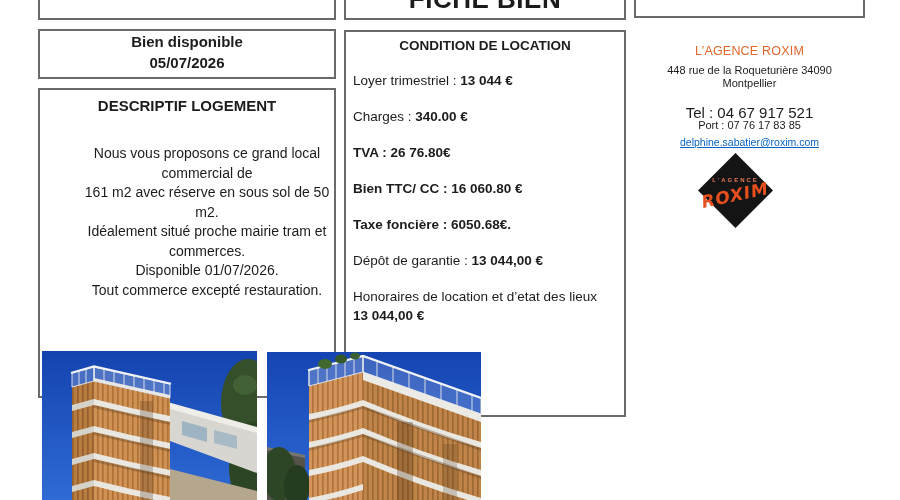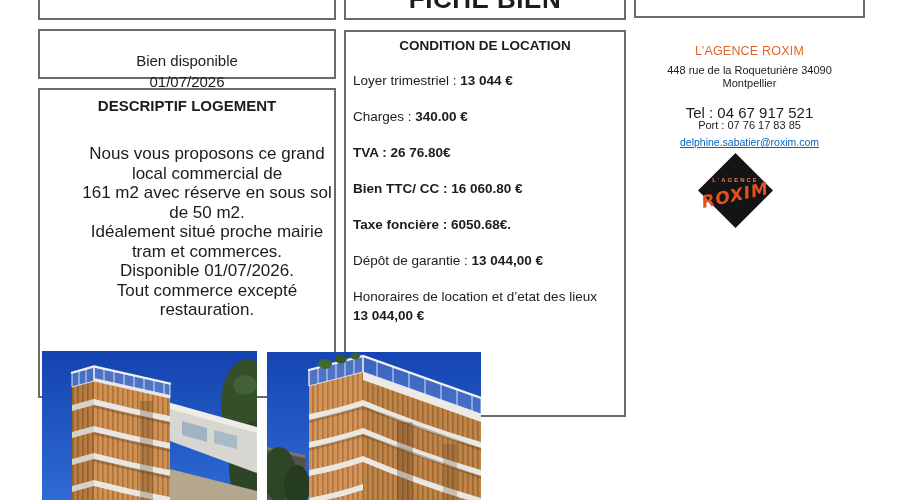--- a/index.html
+++ b/index.html
@@ -12,24 +12,24 @@
     position:absolute;background:#fff;border:2px solid #6a6a6a;box-sizing:border-box;
   }
   
   #box-top-left{left:38px;top:-40px;width:298px;height:60px;}
   #title-box{left:344px;top:-34px;width:282px;height:54px;text-align:center;overflow:hidden;}
   #title-box .title{font-size:26px;font-weight:bold;letter-spacing:.5px;margin-top:16px;}
   #box-top-right{left:634px;top:-40px;width:231px;height:58px;}
 
   
   #availability-box{left:38px;top:29px;width:298px;height:50px;text-align:center;
-    font-weight:normal;font-size:15px;line-height:21px;padding-top:19px;}
+    font-weight:bold;font-size:15px;line-height:21px;padding-top:0;}
   #descriptif-box{left:38px;top:88px;width:298px;height:310px;text-align:center;}
   #descriptif-box .head{font-size:15px;font-weight:bold;margin-top:7px;}
-  #descriptif-box .para{margin-top:30px;font-size:17px;line-height:19.5px;padding-left:40px;}
+  #descriptif-box .para{margin-top:30px;font-size:14px;line-height:19.5px;padding-left:40px;}
 
   
   #conditions-box{left:344px;top:30px;width:282px;height:387px;}
   #conditions-box .head{text-align:center;font-size:13.5px;font-weight:bold;margin-top:6px;}
   .cond-row{font-size:13.5px;line-height:17px;margin:19px 8px 0 7px;}
   .cond-row:first-of-type{margin-top:21px;}
   .cond-row b{font-weight:bold;}
   .cond-row.lbl-bold span{font-weight:bold;}
   .cond-row.wrap b{display:block;margin-top:2px;}
 
@@ -62,21 +62,21 @@
 <div class="box" id="box-top-left"></div>
 
 <div class="box" id="title-box">
   <div class="title">FICHE BIEN</div>
 </div>
 
 <div class="box" id="box-top-right"></div>
 
 <div class="box" id="availability-box">
   <div>Bien disponible</div>
-  <div>01/07/2026</div>
+  <div>05/07/2026</div>
 </div>
 
 <div class="box" id="descriptif-box">
   <div class="head">DESCRIPTIF LOGEMENT</div>
   <div class="para">
     <div>Nous vous proposons ce grand local commercial de</div>
     <div>161 m2 avec réserve en sous sol de 50 m2.</div>
     <div>Idéalement situé proche mairie tram et commerces.</div>
     <div>Disponible 01/07/2026.</div>
     <div>Tout commerce excepté restauration.</div>

